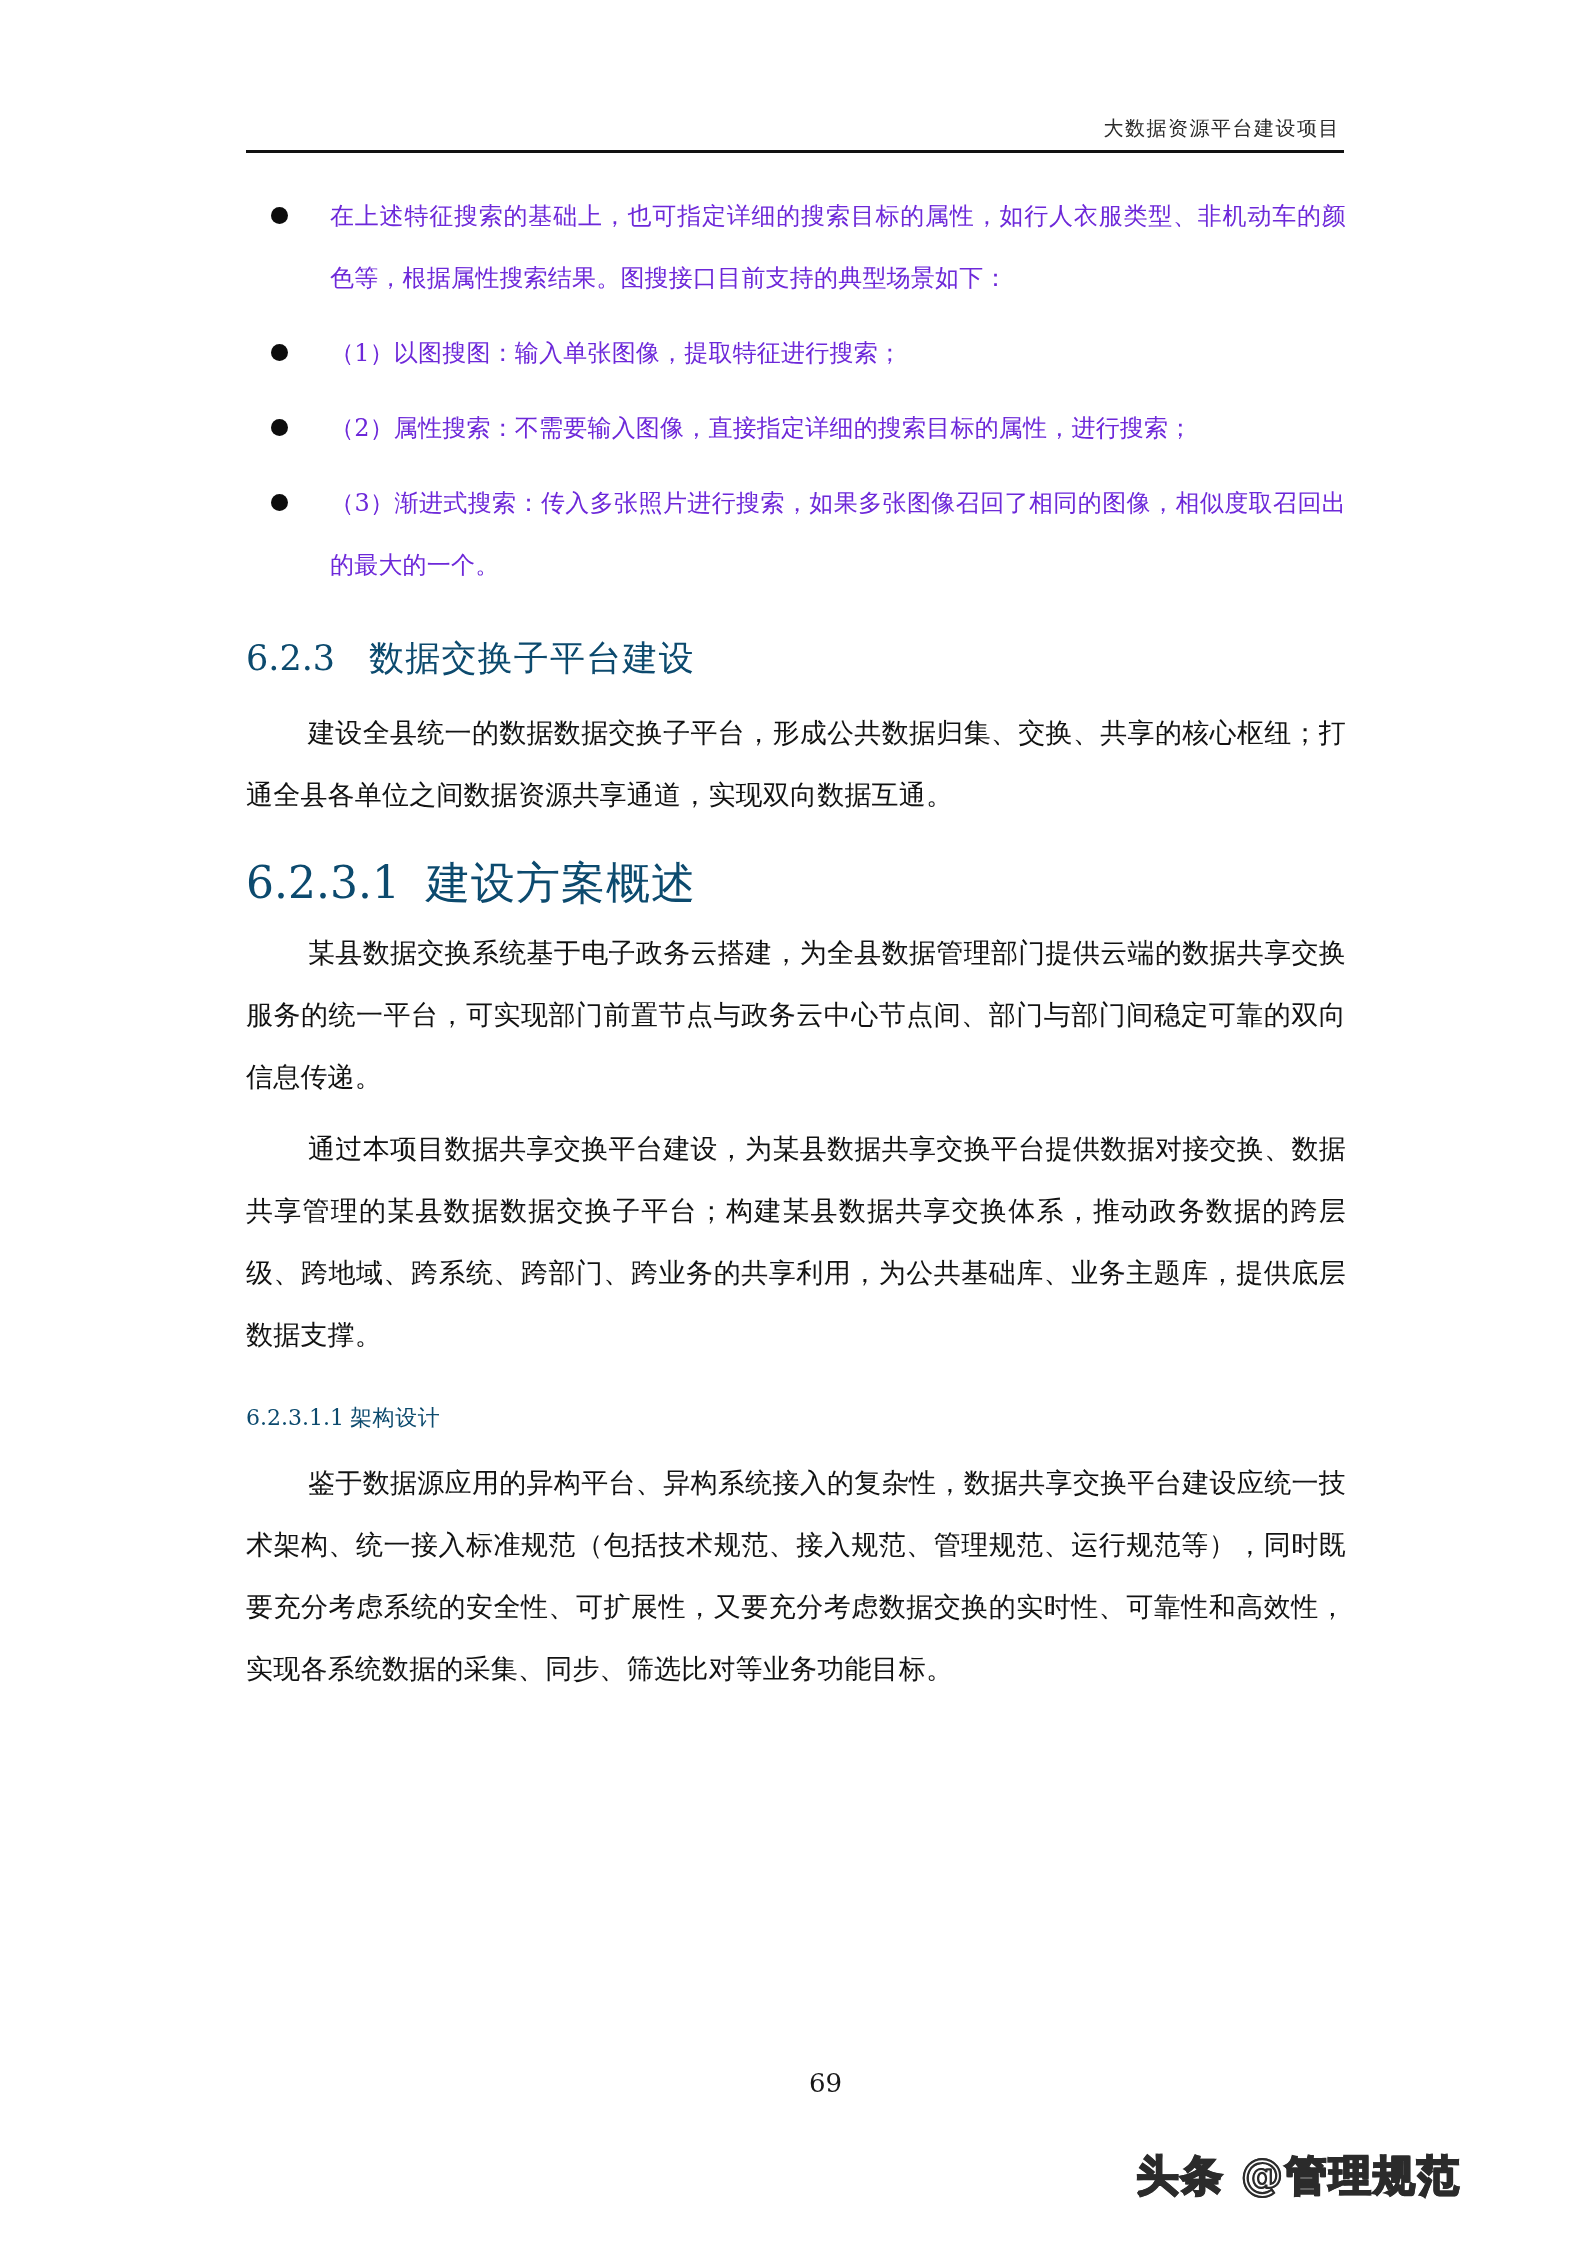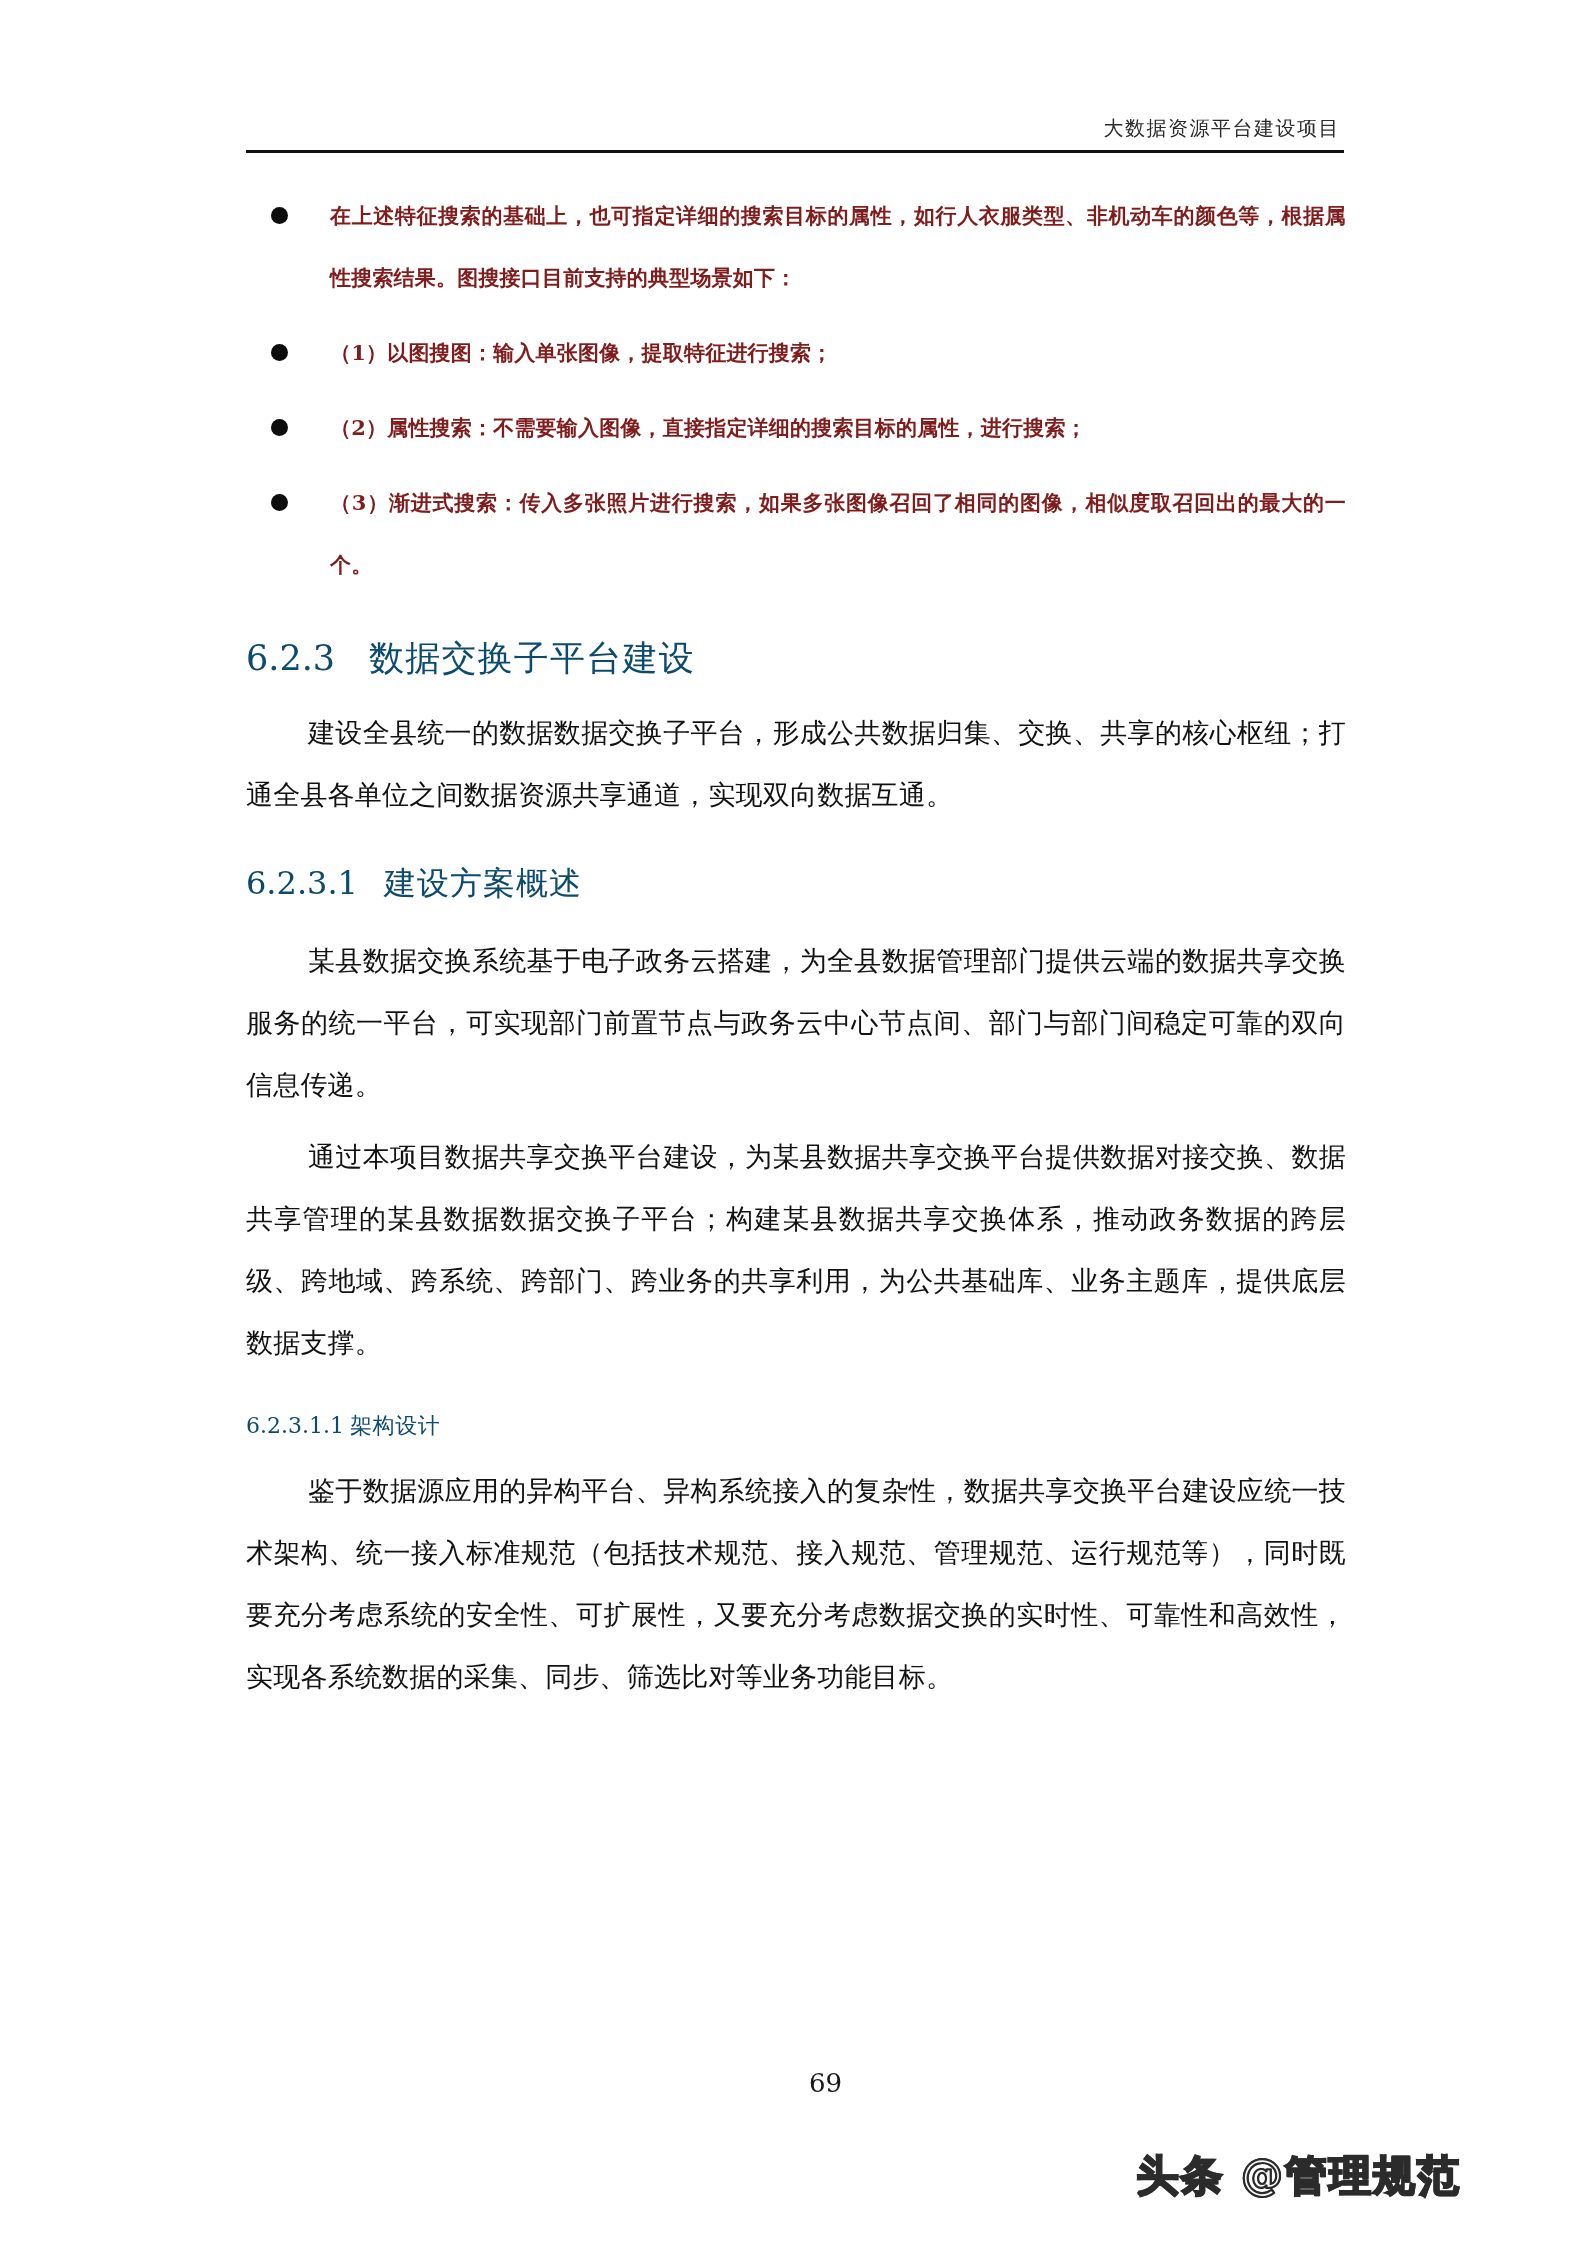--- a/index.html
+++ b/index.html
@@ -49,27 +49,26 @@
     left: 246px;
     top: 185px;
     width: 1100px;
   }
 
   
   .bullet-item {
     position: relative;
     padding-left: 84px;
     margin: 0 0 13px 0;
-    font-size: 21px;
+    font-size: 24px;
     line-height: 62px;
     text-align: justify;
     text-justify: inter-ideograph;
     letter-spacing: 0.2px;
-    color: #7f1d1d;
-    font-weight: bold;
+    color: #6d28d9;
   }
   .bullet-item .dot {
     position: absolute;
     left: 25px;
     top: 0;
     width: 17px;
     height: 17px;
     border-radius: 50%;
     background: #0d0d0d;
     transform: translateY(22px);
@@ -85,24 +84,24 @@
   h2.sec-h2 {
     font-size: 35px;
     line-height: 56px;
     margin-top: 34px;
     margin-bottom: 16px;
     letter-spacing: 1.2px;
   }
   h2.sec-h2 .num { margin-right: 34px; letter-spacing: 0; }
 
   h3.sec-h3 {
-    font-size: 32px;
+    font-size: 44px;
     line-height: 54px;
     margin-top: 30px;
-    margin-bottom: 20px;
+    margin-bottom: 12px;
     letter-spacing: 1px;
   }
   h3.sec-h3 .num { margin-right: 26px; letter-spacing: 0; }
 
   h4.sec-h4 {
     font-size: 22px;
     line-height: 52px;
     margin-top: 26px;
     margin-bottom: 8px;
     letter-spacing: 0.6px;

